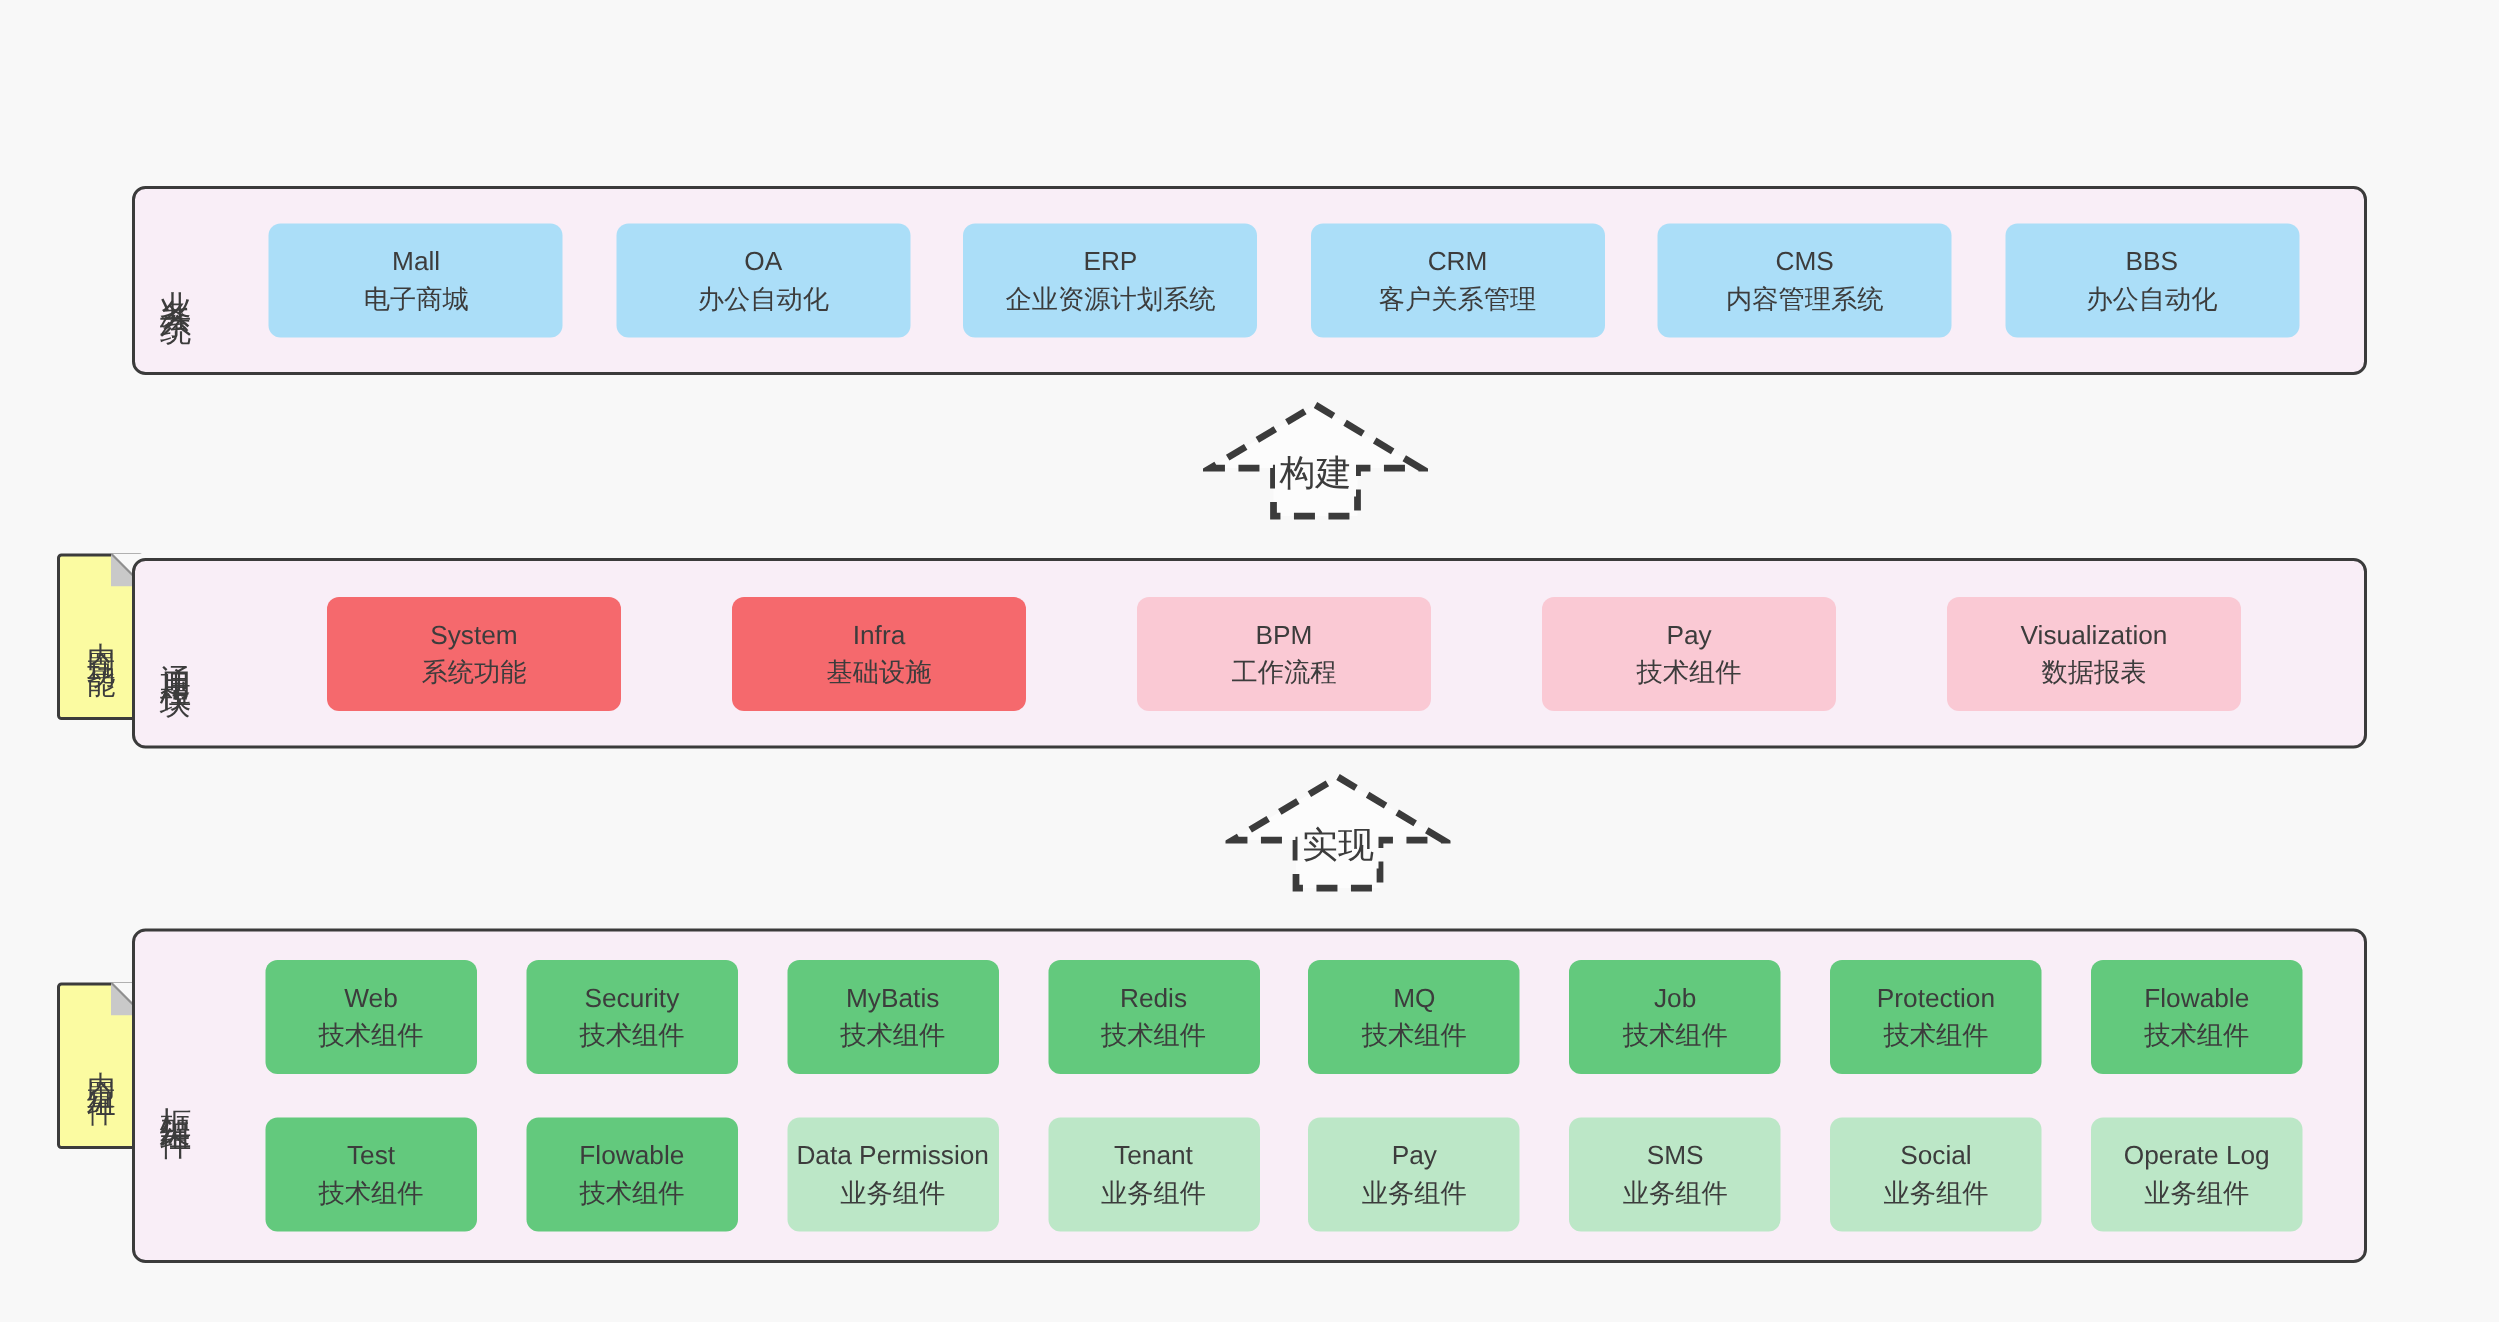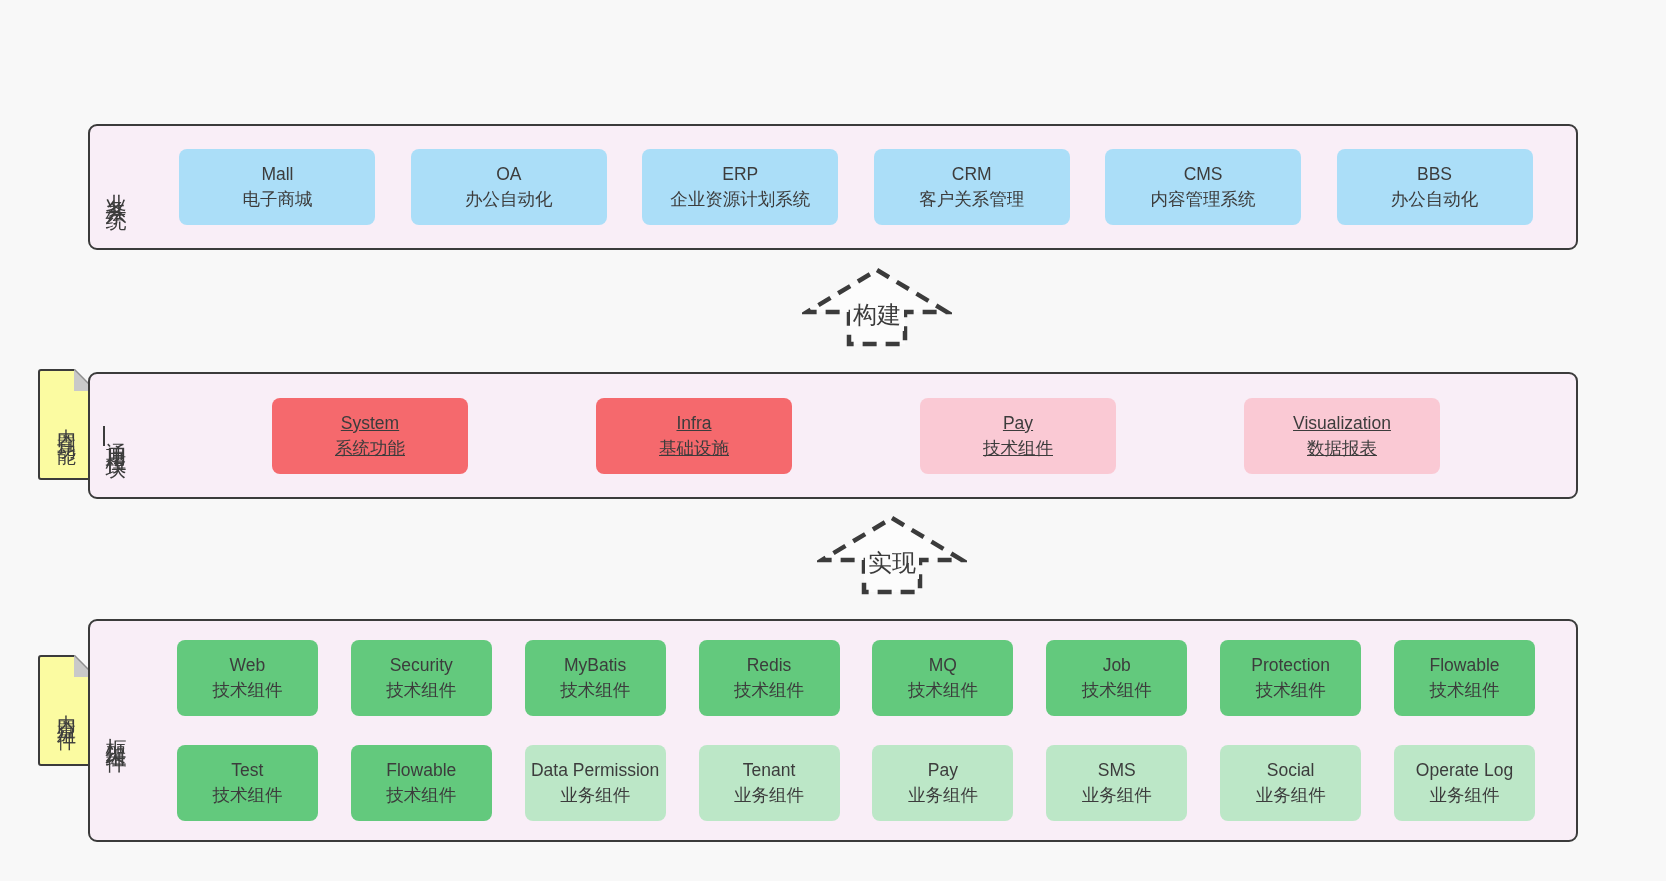--- a/index.html
+++ b/index.html
@@ -8,21 +8,21 @@
     --green-light:#bce7c7; --note:#fbfba1; --fold:#c9c9c9; --arrow-fill:#fcfcfc;
   }
   * { box-sizing:border-box; margin:0; padding:0; }
   html,body { background:var(--page-bg); }
   body { font-family:"Liberation Sans", sans-serif; color:var(--text); }
   .stage { position:relative; width:1666px; height:881px; overflow:hidden;border-radius:22px; }
 
   .panel { position:absolute; left:88px; width:1490px; background:var(--panel-bg);
            border:2px solid var(--line); border-radius:9px; display:flex; align-items:center; }
   .panel-top { top:124px; height:126px; }
-  .panel-mid { top:372px; height:127px;text-decoration:underline; }
+  .panel-mid { top:372px; height:127px; }
   .panel-bot { top:619px; height:223px; }
 
   .vlabel { flex:0 0 46px; align-self:stretch; display:flex; align-items:center; justify-content:center;
             writing-mode:vertical-lr; text-orientation:upright; font-size:21px; letter-spacing:5px;
             color:var(--text); padding-left:6px; }
 
   .boxes { flex:1; display:flex; justify-content:space-evenly; align-items:center; padding:0 8px; }
   .rows  { flex:1; display:flex; flex-direction:column; gap:29px; padding:0 8px; }
   .row   { display:flex; justify-content:space-evenly; align-items:center; }
 
@@ -105,20 +105,24 @@
     <div class="boxes">
       <div class="box wide red">
         <div>System</div>
         <div>系统功能</div>
       </div>
       <div class="box wide red">
         <div>Infra</div>
         <div>基础设施</div>
       </div>
       <div class="box wide pink">
+        <div>BPM</div>
+        <div>工作流程</div>
+      </div>
+      <div class="box wide pink">
         <div>Pay</div>
         <div>技术组件</div>
       </div>
       <div class="box wide pink">
         <div>Visualization</div>
         <div>数据报表</div>
       </div>
     </div>
   </div>
 

